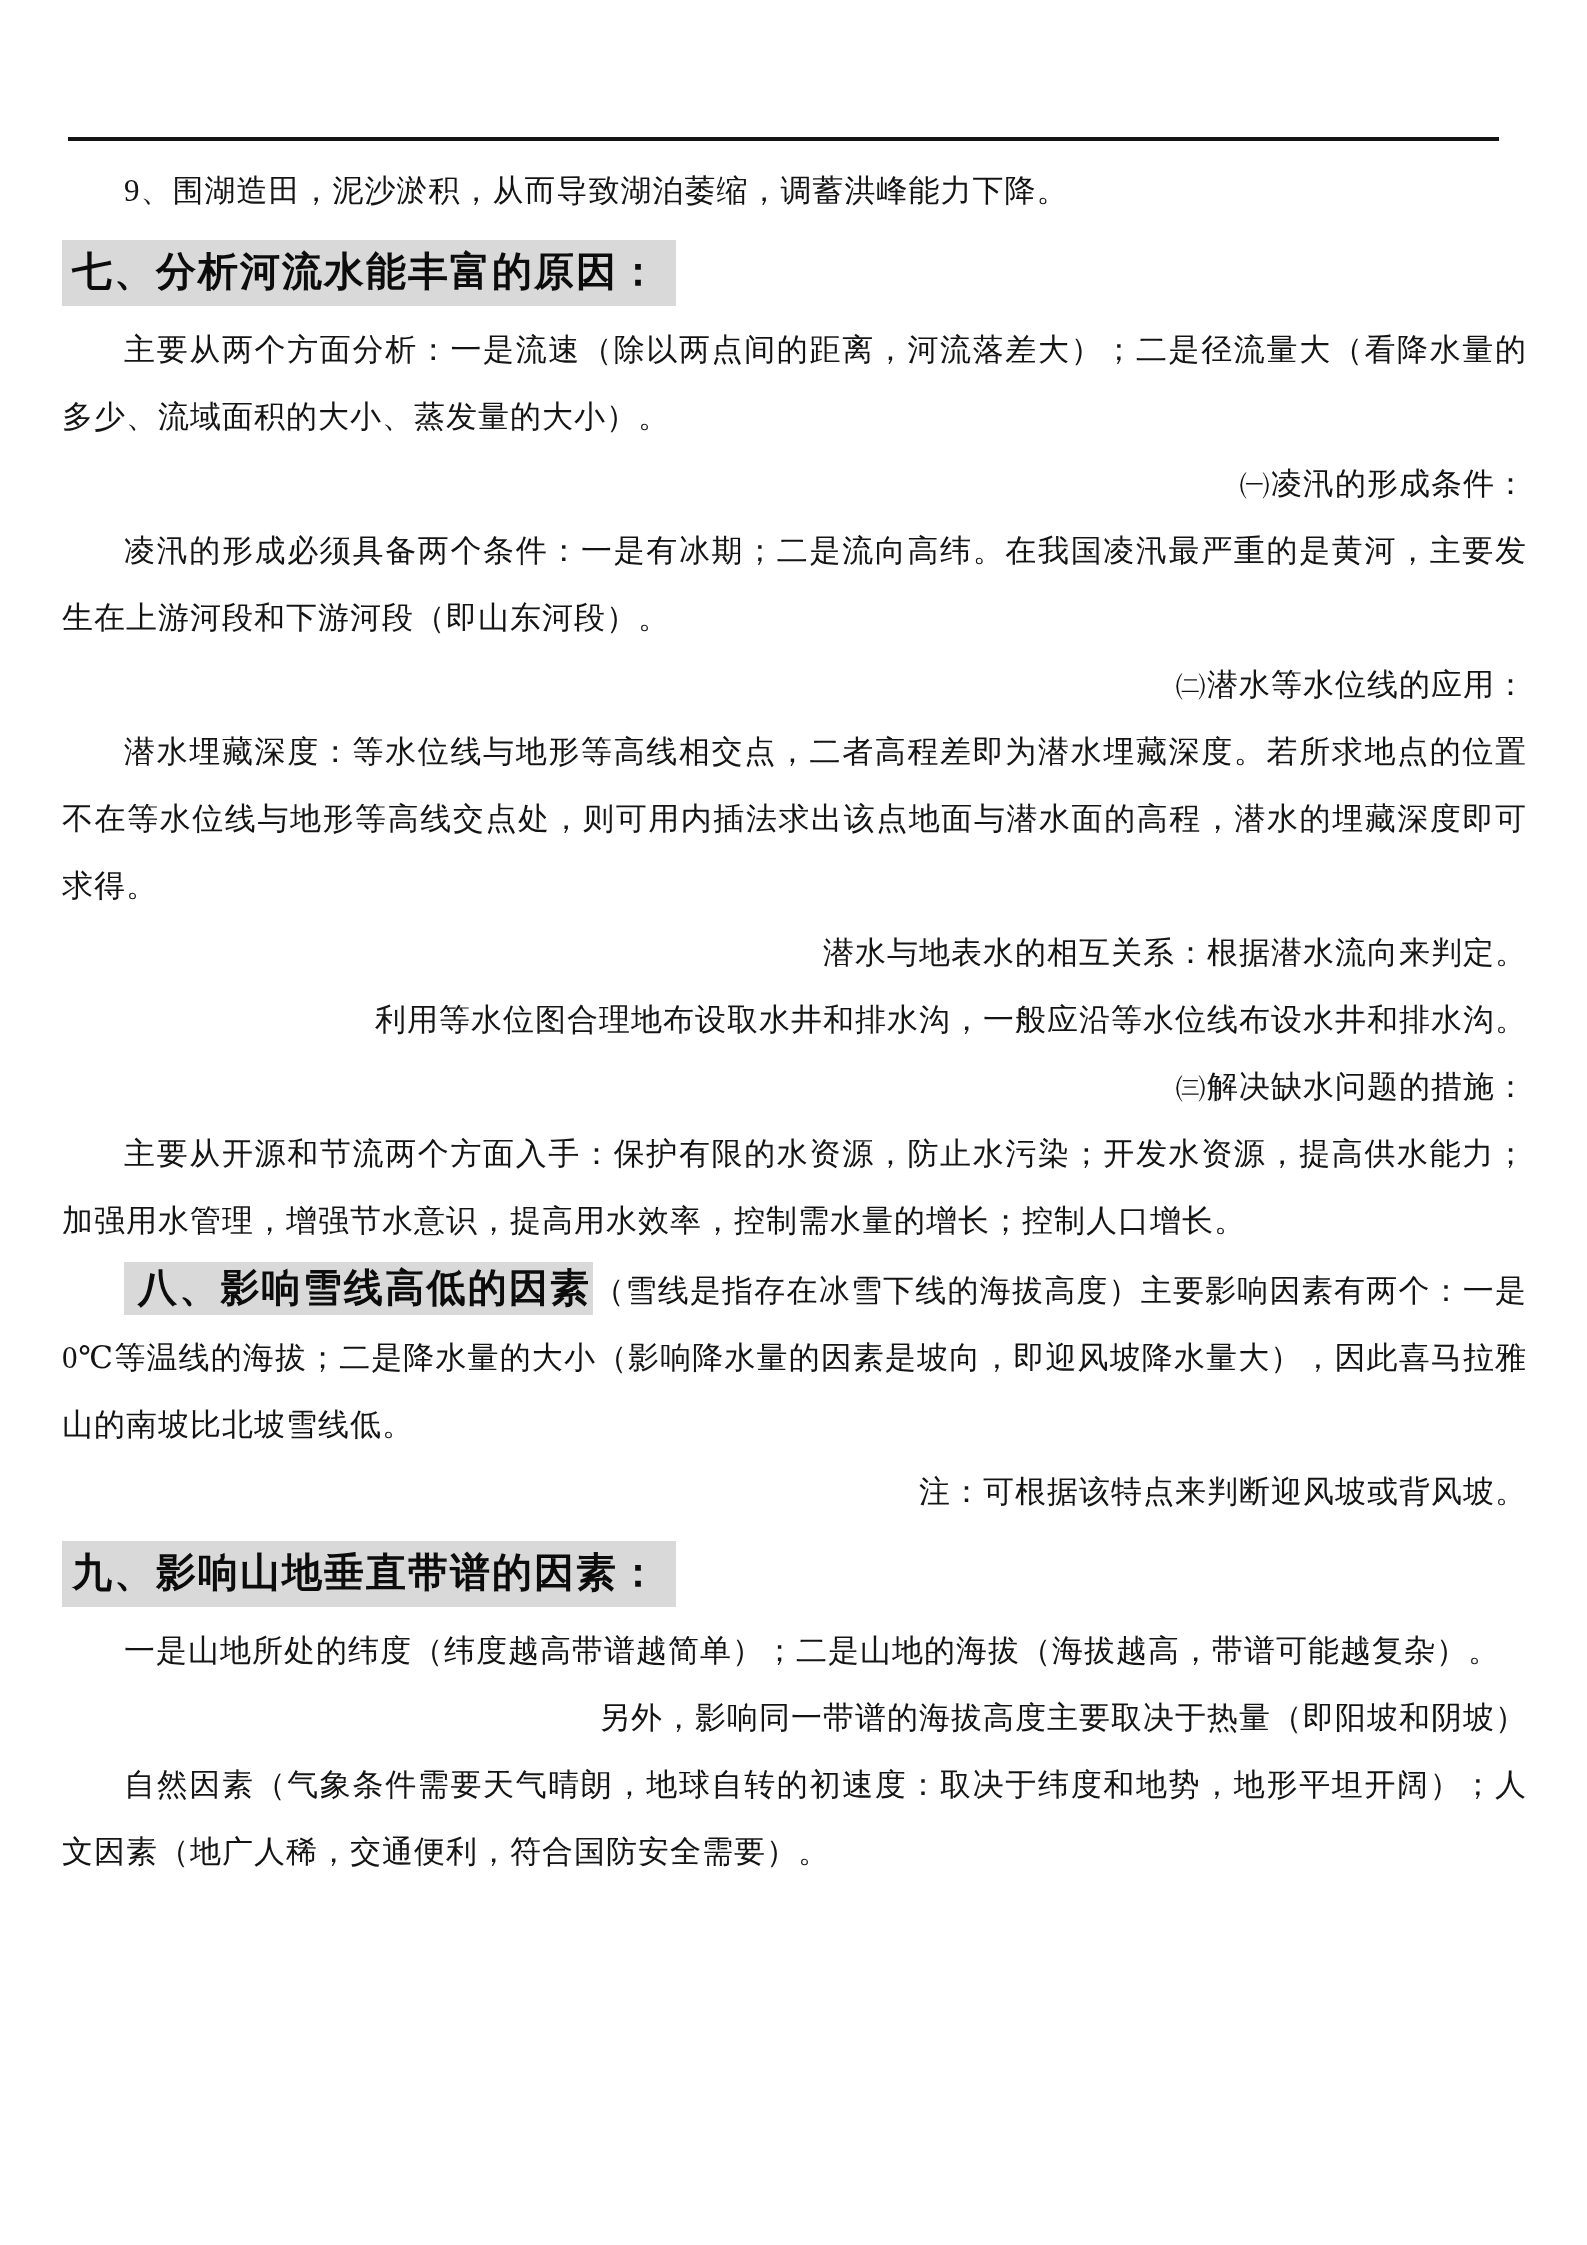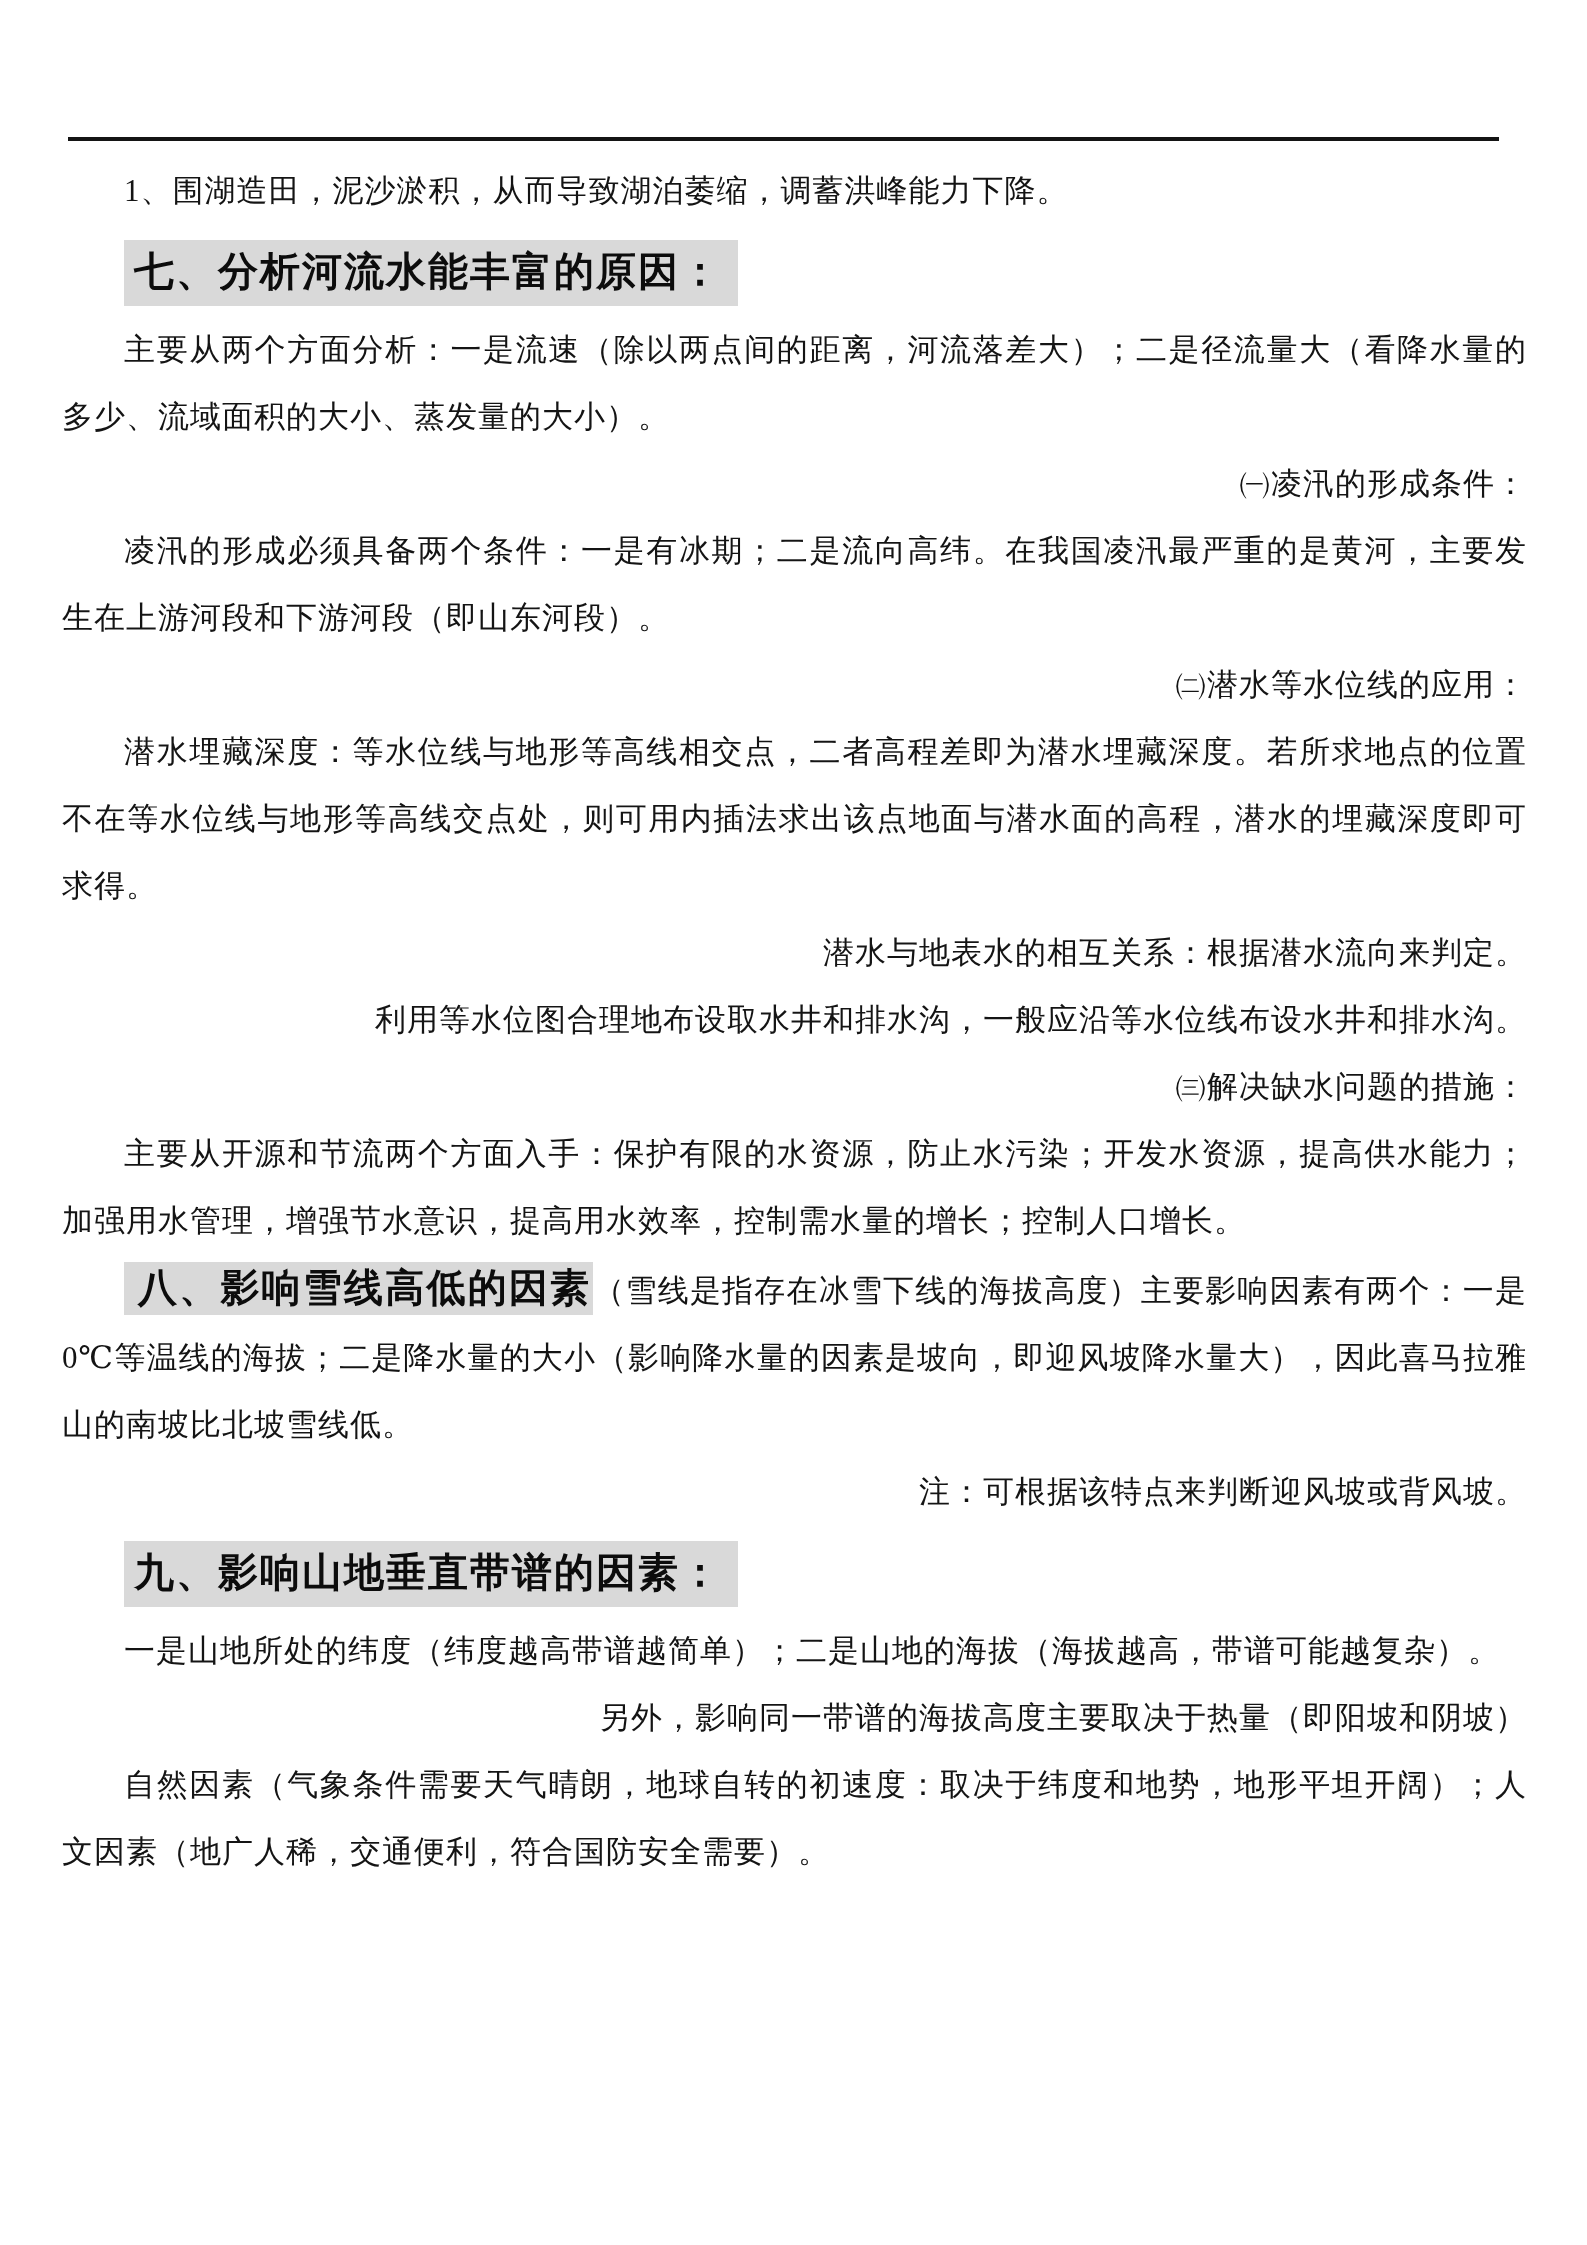--- a/index.html
+++ b/index.html
@@ -38,21 +38,20 @@
   p.para.no-justify {
     text-align: right;
   }
   .heading-block {
     margin: 16px 0 10px 0;
     font-size: 0;
     text-indent: 0;
   }
   .heading-hl {
     display: inline-block;
-    margin-left: 62px;
     background: #d9d9d9;
     color: #0c0c0c;
     font-weight: bold;
     font-size: 40px;
     line-height: 50px;
     padding: 7px 16px 9px 10px;
     letter-spacing: 2px;
   }
   .inline-heading-hl {
     background: #d9d9d9;
@@ -68,21 +67,21 @@
 </style>
 </head>
 <body>
 
 <div class="page">
 
   <div class="header-band"></div>
 
   <div class="body-text">
 
-    <p class="para">1、围湖造田，泥沙淤积，从而导致湖泊萎缩，调蓄洪峰能力下降。</p>
+    <p class="para">9、围湖造田，泥沙淤积，从而导致湖泊萎缩，调蓄洪峰能力下降。</p>
 
     <div class="heading-block">
       <span class="heading-hl">七、分析河流水能丰富的原因：</span>
     </div>
 
     <p class="para">主要从两个方面分析：一是流速（除以两点间的距离，河流落差大）；二是径流量大（看降水量的多少、流域面积的大小、蒸发量的大小）。</p>
 
     <p class="para no-justify">㈠凌汛的形成条件：</p>
 
     <p class="para">凌汛的形成必须具备两个条件：一是有冰期；二是流向高纬。在我国凌汛最严重的是黄河，主要发生在上游河段和下游河段（即山东河段）。</p>

